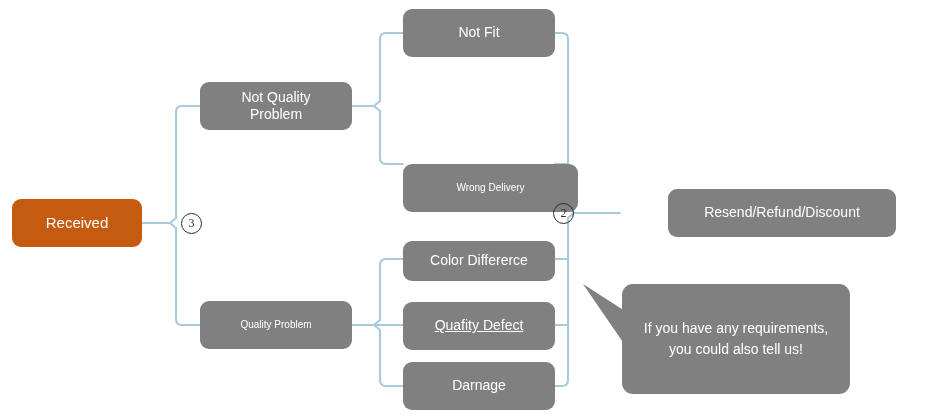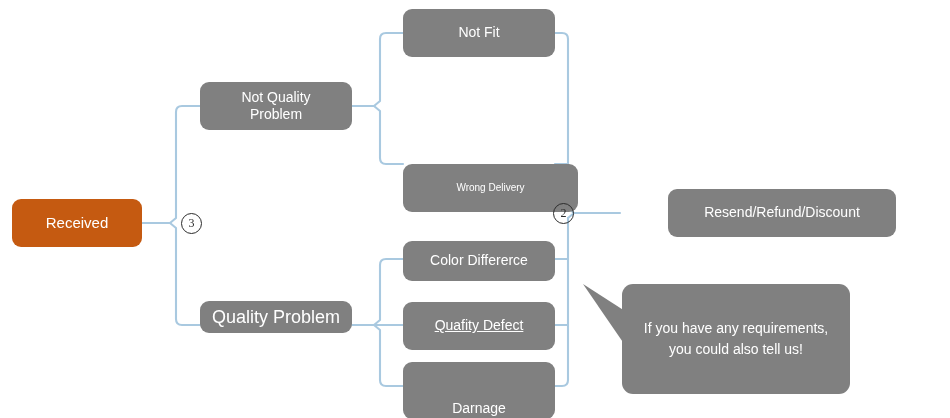--- a/index.html
+++ b/index.html
@@ -122,41 +122,41 @@
 
   <div class="node orange" style="left:12px; top:199px; width:130px; height:48px; font-size:15px;">
     <span class="node-label">Received</span>
   </div>
 
   <div class="node gray" style="left:200px; top:82px; width:152px; height:48px; font-size:14px; white-space:pre-line;">
     <span class="node-label">Not Quality
 Problem</span>
   </div>
 
-  <div class="node gray" style="left:200px; top:301px; width:152px; height:32px; font-size:18px;">
+  <div class="node gray" style="left:200px; top:301px; width:152px; height:48px; font-size:10px;">
     <span class="node-label">Quality Problem</span>
   </div>
 
   <div class="node gray" style="left:403px; top:9px; width:152px; height:48px; font-size:14px;">
     <span class="node-label">Not Fit</span>
   </div>
 
   <div class="node gray" style="left:403px; top:140px; width:175px; height:48px; font-size:10px;margin-top:24px;">
     <span class="node-label">Wrong Delivery</span>
   </div>
 
   <div class="node gray" style="left:403px; top:241px; width:152px; height:40px; font-size:14px;">
     <span class="node-label">Color Differerce</span>
   </div>
 
   <div class="node gray" style="left:403px; top:302px; width:152px; height:48px; font-size:14px;text-decoration:underline;">
     <span class="node-label">Quafity Defect</span>
   </div>
 
-  <div class="node gray" style="left:403px; top:362px; width:152px; height:57px; font-size:14px;align-items:flex-end;">
+  <div class="node gray" style="left:403px; top:362px; width:152px; height:48px; font-size:14px;">
     <span class="node-label">Darnage</span>
   </div>
 
   <div class="node gray" style="left:620px; top:189px; width:228px; height:48px; font-size:14px;margin-left:48px;">
     <span class="node-label">Resend/Refund/Discount</span>
   </div>
 
   <div class="callout" style="left:580px; top:284px; width:270px; height:110px;">
     <svg class="callout-tail" viewBox="0 0 120 110" xmlns="http://www.w3.org/2000/svg">
       <polygon points="3,0 62,38 62,86" fill="#808080"></polygon>

